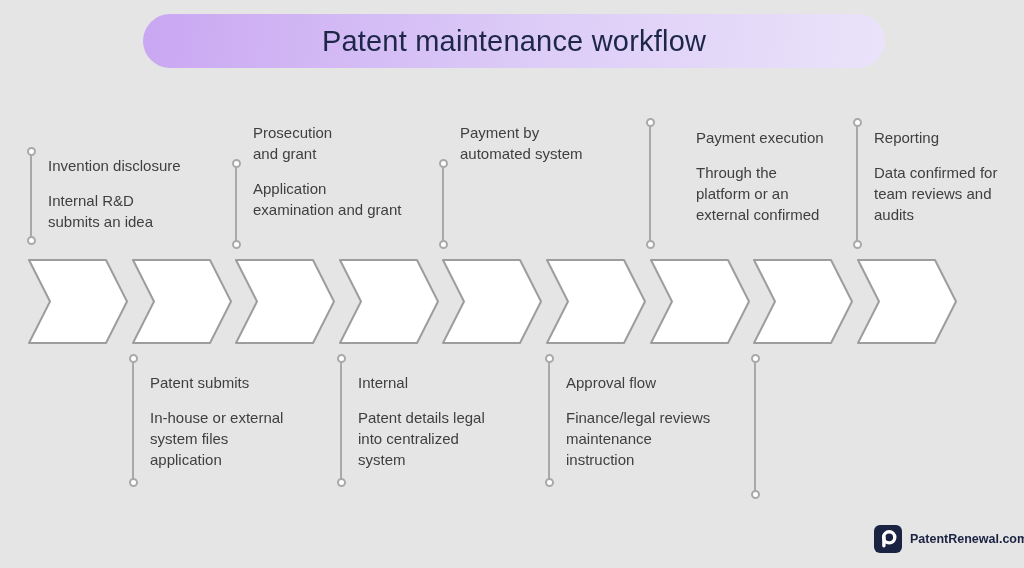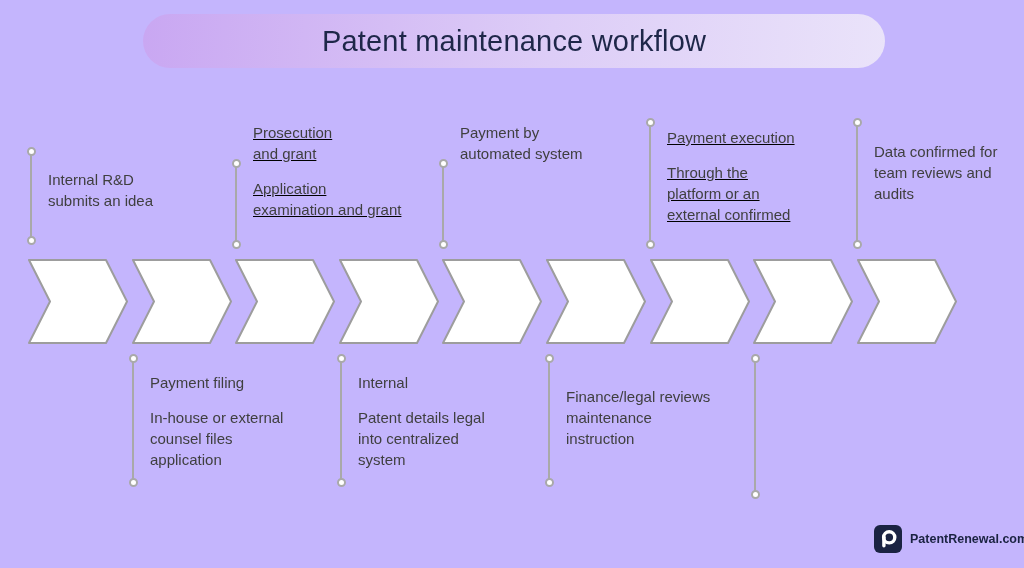--- a/index.html
+++ b/index.html
@@ -3,21 +3,21 @@
 <meta charset="utf-8">
 <style>
   * { margin: 0; padding: 0; box-sizing: border-box; }
   html, body { background: #ffffff; }
   body { font-family: "Liberation Sans", "DejaVu Sans", sans-serif; }
 
   .page {
     position: relative;
     width: 1024px;
     height: 568px;
-    background: #c4b5fd;
+    background: #e5e5e5;
     overflow: hidden;
   }
 
   .title-pill {
     position: absolute;
     left: 143px; top: 14px;
     width: 742px; height: 54px;
     border-radius: 27px;
     background: linear-gradient(95deg, #c9a7f2 0%, #ddcdf7 55%, #eae3fa 100%);
     display: flex; align-items: center; justify-content: center;
@@ -111,92 +111,95 @@
       </svg>
     </div>
 
   <div id="steps">
       <div class="marker" style="left: 26.5px; top: 146.5px; height: 98px;">
         <div class="marker-line"></div>
         <span class="dot top"></span>
         <span class="dot bottom"></span>
       </div>
       <div class="step-text" style="left: 48px; top: 155px;">
+        <div class="step-title">Invention disclosure</div>
         <div class="step-desc">Internal R&amp;D
 submits an idea</div>
       </div>
       <div class="marker" style="left: 231.5px; top: 158.5px; height: 90px;">
         <div class="marker-line"></div>
         <span class="dot top"></span>
         <span class="dot bottom"></span>
       </div>
-      <div class="step-text" style="left: 253px; top: 122px; text-decoration: underline;">
+      <div class="step-text" style="left: 253px; top: 122px;">
         <div class="step-title">Prosecution
 and grant</div>
         <div class="step-desc">Application
 examination and grant</div>
       </div>
       <div class="marker" style="left: 438.5px; top: 158.5px; height: 90px;">
         <div class="marker-line"></div>
         <span class="dot top"></span>
         <span class="dot bottom"></span>
       </div>
       <div class="step-text" style="left: 460px; top: 122px;">
         <div class="step-title">Payment by
 automated system</div>
       </div>
       <div class="marker" style="left: 645.5px; top: 117.5px; height: 131px;">
         <div class="marker-line"></div>
         <span class="dot top"></span>
         <span class="dot bottom"></span>
       </div>
-      <div class="step-text" style="left: 667px; top: 127px; text-decoration: underline;">
+      <div class="step-text" style="left: 696px; top: 127px;">
         <div class="step-title">Payment execution</div>
         <div class="step-desc">Through the
 platform or an
 external confirmed</div>
       </div>
       <div class="marker" style="left: 852.5px; top: 117.5px; height: 131px;">
         <div class="marker-line"></div>
         <span class="dot top"></span>
         <span class="dot bottom"></span>
       </div>
       <div class="step-text" style="left: 874px; top: 127px;">
+        <div class="step-title">Reporting</div>
         <div class="step-desc">Data confirmed for
 team reviews and
 audits</div>
       </div>
       <div class="marker" style="left: 128.5px; top: 353.5px; height: 133px;">
         <div class="marker-line"></div>
         <span class="dot top"></span>
         <span class="dot bottom"></span>
       </div>
       <div class="step-text" style="left: 150px; top: 372px;">
-        <div class="step-title">Payment filing</div>
+        <div class="step-title">Patent submits</div>
         <div class="step-desc">In-house or external
-counsel files
+system files
 application</div>
       </div>
       <div class="marker" style="left: 336.5px; top: 353.5px; height: 133px;">
         <div class="marker-line"></div>
         <span class="dot top"></span>
         <span class="dot bottom"></span>
       </div>
       <div class="step-text" style="left: 358px; top: 372px;">
         <div class="step-title">Internal</div>
         <div class="step-desc">Patent details legal
 into centralized
 system</div>
       </div>
       <div class="marker" style="left: 544.5px; top: 353.5px; height: 133px;">
         <div class="marker-line"></div>
         <span class="dot top"></span>
         <span class="dot bottom"></span>
       </div>
       <div class="step-text" style="left: 566px; top: 372px;">
+        <div class="step-title">Approval flow</div>
         <div class="step-desc">Finance/legal reviews
 maintenance
 instruction</div>
       </div>
       <div class="marker" style="left: 750.5px; top: 353.5px; height: 145px;">
         <div class="marker-line"></div>
         <span class="dot top"></span>
         <span class="dot bottom"></span>
       </div>
       <div class="step-text" style="left: 772px; top: 371px;">

